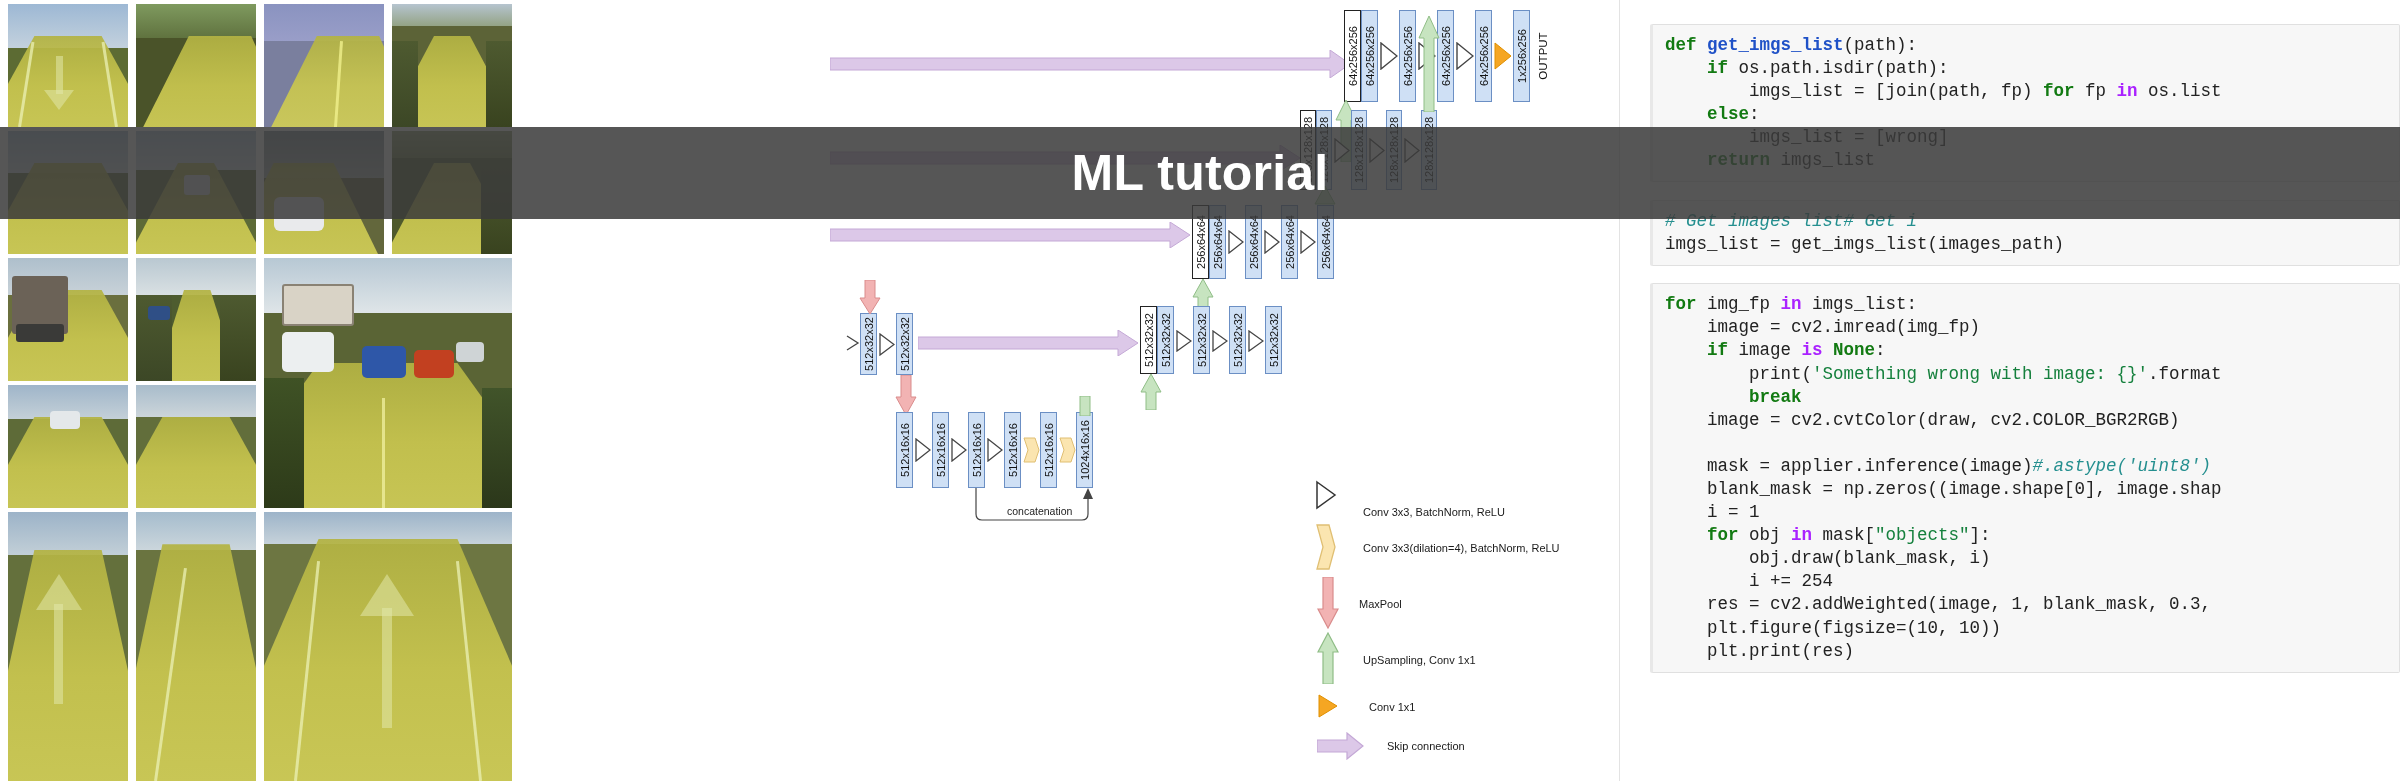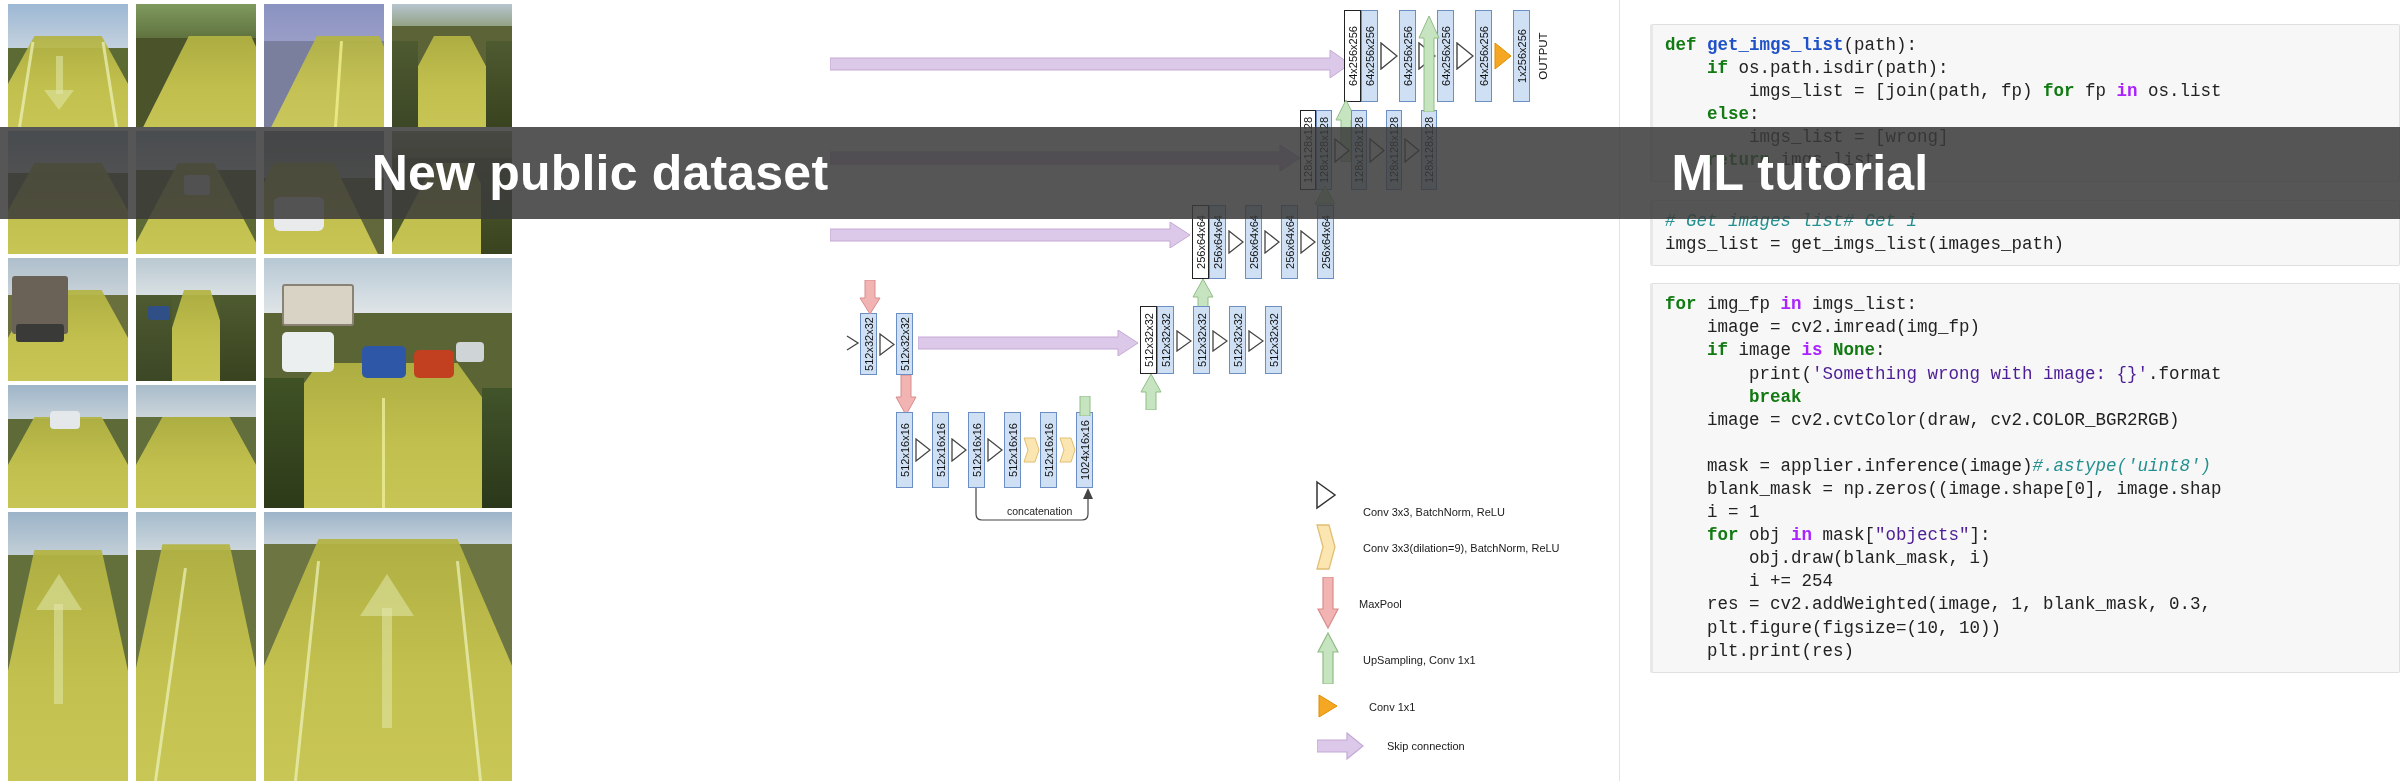--- a/index.html
+++ b/index.html
@@ -108,21 +108,21 @@
     overflow: hidden;
     white-space: pre;
     font-family: "Liberation Mono", monospace;
     font-size: 17.5px;
     line-height: 1.32;
     color: #222;
   }
   .cell .k  { color: #127a12; font-weight: bold; }   
   .cell .kw { color: #aa22ff; font-weight: bold; }   
   .cell .fn { color: #1f51c7; font-weight: bold; }   
-  .cell .st { color: #4c1d95; }                      
+  .cell .st { color: #15803d; }                      
   .cell .cm { color: #248f8f; font-style: italic; }  
   .cell .nm { color: #222; }
   .cell .bi { color: #127a12; font-weight: bold; }
 
   
   #banner {
     position: absolute; left: 0; top: 127px; width: 2400px; height: 92px;
     background: rgba(58,58,58,0.86);
     display: flex; align-items: center;
   }
@@ -556,21 +556,21 @@
             <polygon points="2,2 20,15 2,28" fill="#fff" stroke="#333" stroke-width="1.5"></polygon>
           </svg>
       </div>
       <div class="leg-txt" style="left:48px; top:26px;">Conv 3x3, BatchNorm, ReLU</div>
 
       <div class="leg-row" style="left:0; top:43px;">
         <svg width="22" height="48" viewBox="0 0 22 48">
             <polygon points="2,2 14,2 20,24 14,46 2,46 8,24" fill="#fbe5b0" stroke="#e0bf73" stroke-width="1.3"></polygon>
           </svg>
       </div>
-      <div class="leg-txt" style="left:48px; top:62px;">Conv 3x3(dilation=9), BatchNorm, ReLU</div>
+      <div class="leg-txt" style="left:48px; top:62px;">Conv 3x3(dilation=4), BatchNorm, ReLU</div>
 
       <div class="leg-row" style="left:2px; top:97px;">
         <svg width="22" height="52" viewBox="0 0 22 52">
             <polygon points="6,0 16,0 16,32 21,32 11,51 1,32 6,32" fill="#f2b3b3" stroke="#d98c8c" stroke-width="1.2"></polygon>
           </svg>
       </div>
       <div class="leg-txt" style="left:44px; top:118px;">MaxPool</div>
 
       <div class="leg-row" style="left:2px; top:152px;">
         <svg width="22" height="52" viewBox="0 0 22 52">
@@ -622,17 +622,16 @@
 <span class="nm">    </span><span class="k">for </span><span class="nm">obj </span><span class="kw">in </span><span class="nm">mask[</span><span class="st">"objects"</span><span class="nm">]:</span>
 <span class="nm">        obj.draw(blank_mask, i)</span>
 <span class="nm">        i += 254</span>
 <span class="nm">    res = cv2.addWeighted(image, 1, blank_mask, 0.3,</span>
 <span class="nm">    plt.figure(figsize=(10, 10))</span>
 <span class="nm">    plt.print(res)</span></pre>
     </div>
   </div>
 
   <div id="banner">
-    <div class="banner-cell">New public dataset</div>
     <div class="banner-cell">ML tutorial</div>
   </div>
 
 </div>
 
 </body></html>

